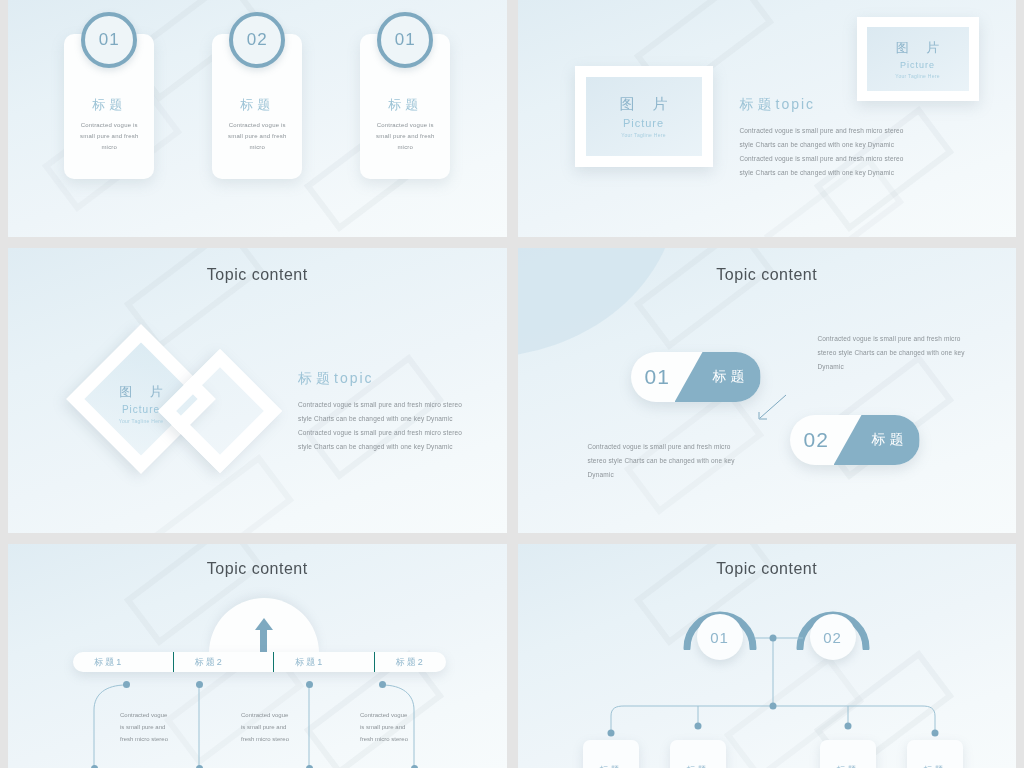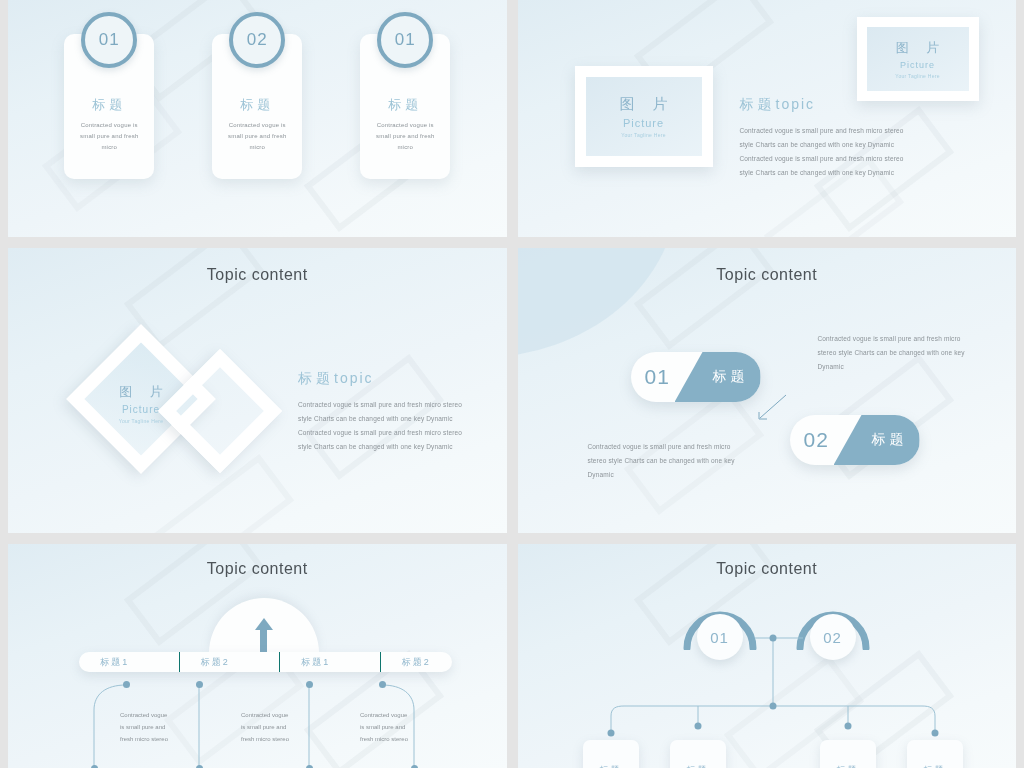--- a/index.html
+++ b/index.html
@@ -286,21 +286,21 @@
   <div class="slide">
     <div class="wm"></div>
     <div class="wm2" style="left:160px;top:130px;"></div>
 
     <div class="topic" style="top:16px;">Topic content</div>
 
     <div class="dome" style="left:201px;top:54px;"></div>
     <div class="arrow-stem" style="left:252px;top:84px;height:24px;"></div>
     <div class="arrow-up" style="left:247px;top:74px;"></div>
 
-    <div class="tabbar" style="left:71px;top:108px;width:373px;gap:28px;">
+    <div class="tabbar" style="left:65px;top:108px;width:373px;gap:28px;">
       <div class="tab">标题1</div>
       <div class="tab">标题2</div>
       <div class="tab">标题1</div>
       <div class="tab">标题2</div>
     </div>
 
     <svg style="position:absolute;left:80px;top:136px;" width="340" height="89">
       <path d="M38 5 C18 5 6 14 6 30 L6 89" fill="none" stroke="#9dc2d4" stroke-width="1"></path>
       <line x1="111" y1="5" x2="111" y2="89" stroke="#9dc2d4" stroke-width="1"></line>
       <line x1="221" y1="5" x2="221" y2="89" stroke="#9dc2d4" stroke-width="1"></line>

